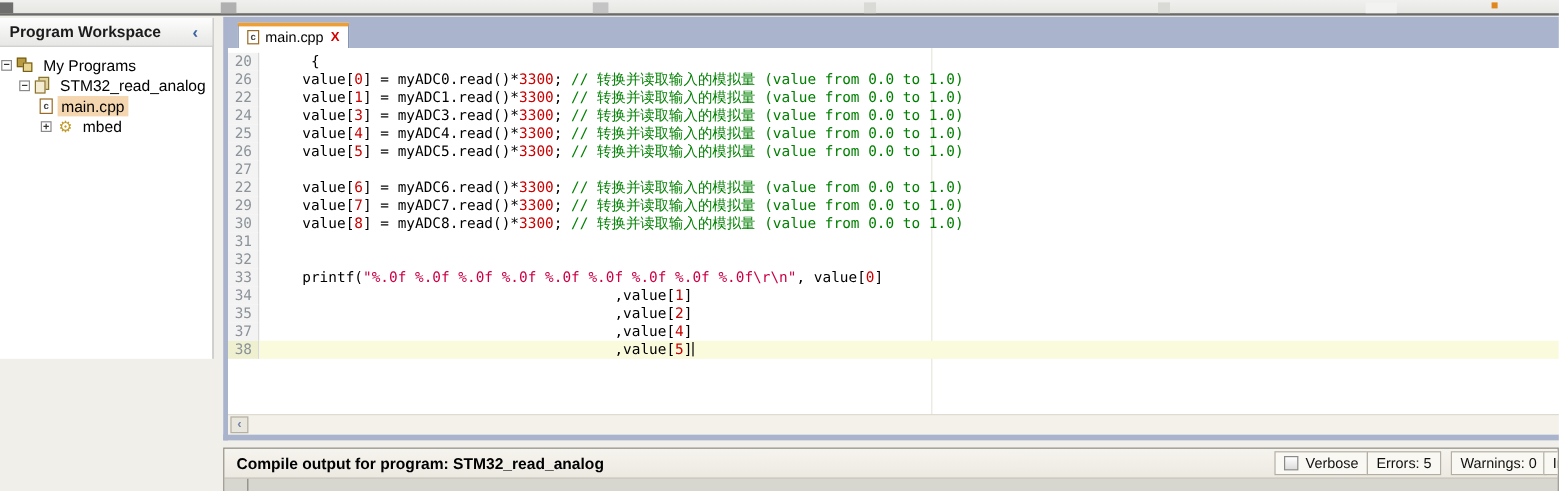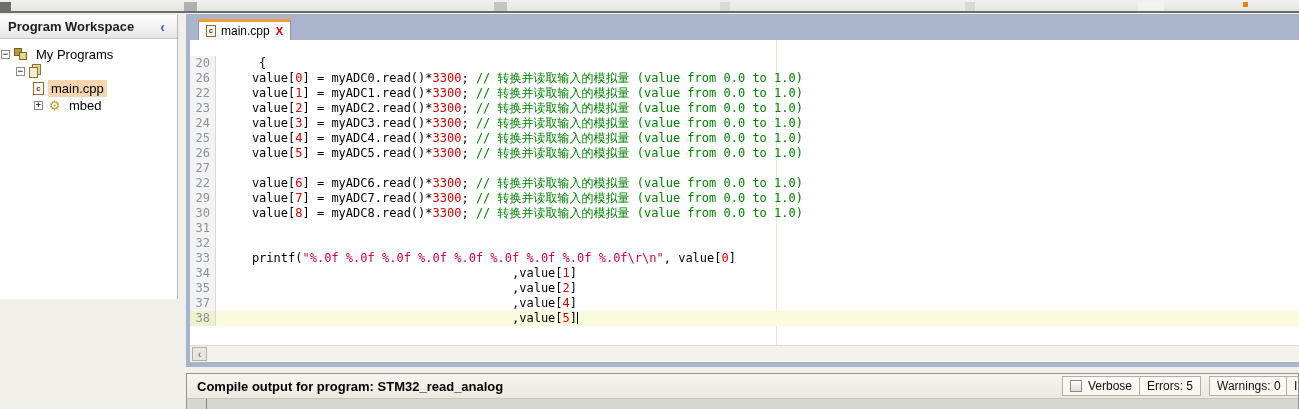--- a/index.html
+++ b/index.html
@@ -43,21 +43,21 @@
             display:flex; flex-direction:column; background:#fff; }
   #tabstrip { height:26px; background:#aab4cd; flex:none; display:flex; align-items:flex-end; }
   #tab-main { margin-left:8px; height:21px; background:#fff; border:1px solid #8795b5; border-bottom:none;
               border-top:3px solid #ef9f32; display:flex; align-items:center; padding:0 7px; cursor:pointer; }
   #tab-main .ic-file { width:10px; height:12px; line-height:10px; margin-right:5px; }
   #tab-label { font-size:12px; color:#000; }
   #tab-close { color:#d40000; font-weight:bold; font-size:11px; margin-left:6px; cursor:pointer; }
 
   #code-region { flex:1; position:relative; overflow:hidden; background:#fff; }
   #ruler { position:absolute; left:586px; top:0; width:1px; height:100%; background:#e6e6de; }
-  #code-lines { position:relative; padding-top:16px; }
+  #code-lines { position:relative; padding-top:4px; }
   .cl { display:flex; height:15px; font:12px/15px "DejaVu Sans Mono","DejaVu Sans",monospace; }
   .gut { width:26px; flex:none; background:#f3f3f3; border-right:1px solid #d9d9d9;
          text-align:right; padding-right:5px; color:#8c9399; }
   .src { white-space:pre; flex:1; padding-left:7px; }
   .cl.hl .src { background:#fafadc; }
   .cl.hl .gut { background:#eef0d0; }
   .p { color:#000; } .n { color:#cc0000; } .s { color:#cc0044; } .c { color:#008000; }
   .caret { display:inline-block; width:1px; height:12px; background:#000; vertical-align:-2px; }
 
   #hscroll { height:17px; flex:none; background:#f3f1ea; border-top:1px solid #dedbd2; position:relative; }
@@ -109,20 +109,21 @@
           <i class="b2"></i>
         </span>
         <span class="tlabel">My Programs</span>
       </div>
       <div class="trow" style="padding-left: 16px;">
         <span class="exp">−</span>
         <span class="ticon ic-prog">
           <i class="b1"></i>
           <i class="b2"></i>
         </span>
+        <span class="tlabel">STM32_read_analog</span>
       </div>
       <div class="trow" style="padding-left: 33px;">
         <span class="ticon ic-file">c</span>
         <span class="tlabel sel">main.cpp</span>
       </div>
       <div class="trow" style="padding-left: 34px;">
         <span class="exp">+</span>
         <span class="ticon ic-gear">⚙</span>
         <span class="tlabel">mbed</span>
       </div>
@@ -144,24 +145,20 @@
           <span class="gut">20</span>
           <span class="src"><span class="p">     {</span></span>
         </div>
         <div class="cl">
           <span class="gut">26</span>
           <span class="src"><span class="p">    value[</span><span class="n">0</span><span class="p">] = myADC0.read()*</span><span class="n">3300</span><span class="p">; </span><span class="c">// 转换并读取输入的模拟量 (value from 0.0 to 1.0)</span></span>
         </div>
         <div class="cl">
           <span class="gut">22</span>
           <span class="src"><span class="p">    value[</span><span class="n">1</span><span class="p">] = myADC1.read()*</span><span class="n">3300</span><span class="p">; </span><span class="c">// 转换并读取输入的模拟量 (value from 0.0 to 1.0)</span></span>
-        </div>
-        <div class="cl">
-          <span class="gut">23</span>
-          <span class="src"><span class="p">    value[</span><span class="n">2</span><span class="p">] = myADC2.read()*</span><span class="n">3300</span><span class="p">; </span><span class="c">// 转换并读取输入的模拟量 (value from 0.0 to 1.0)</span></span>
         </div>
         <div class="cl">
           <span class="gut">24</span>
           <span class="src"><span class="p">    value[</span><span class="n">3</span><span class="p">] = myADC3.read()*</span><span class="n">3300</span><span class="p">; </span><span class="c">// 转换并读取输入的模拟量 (value from 0.0 to 1.0)</span></span>
         </div>
         <div class="cl">
           <span class="gut">25</span>
           <span class="src"><span class="p">    value[</span><span class="n">4</span><span class="p">] = myADC4.read()*</span><span class="n">3300</span><span class="p">; </span><span class="c">// 转换并读取输入的模拟量 (value from 0.0 to 1.0)</span></span>
         </div>
         <div class="cl">

